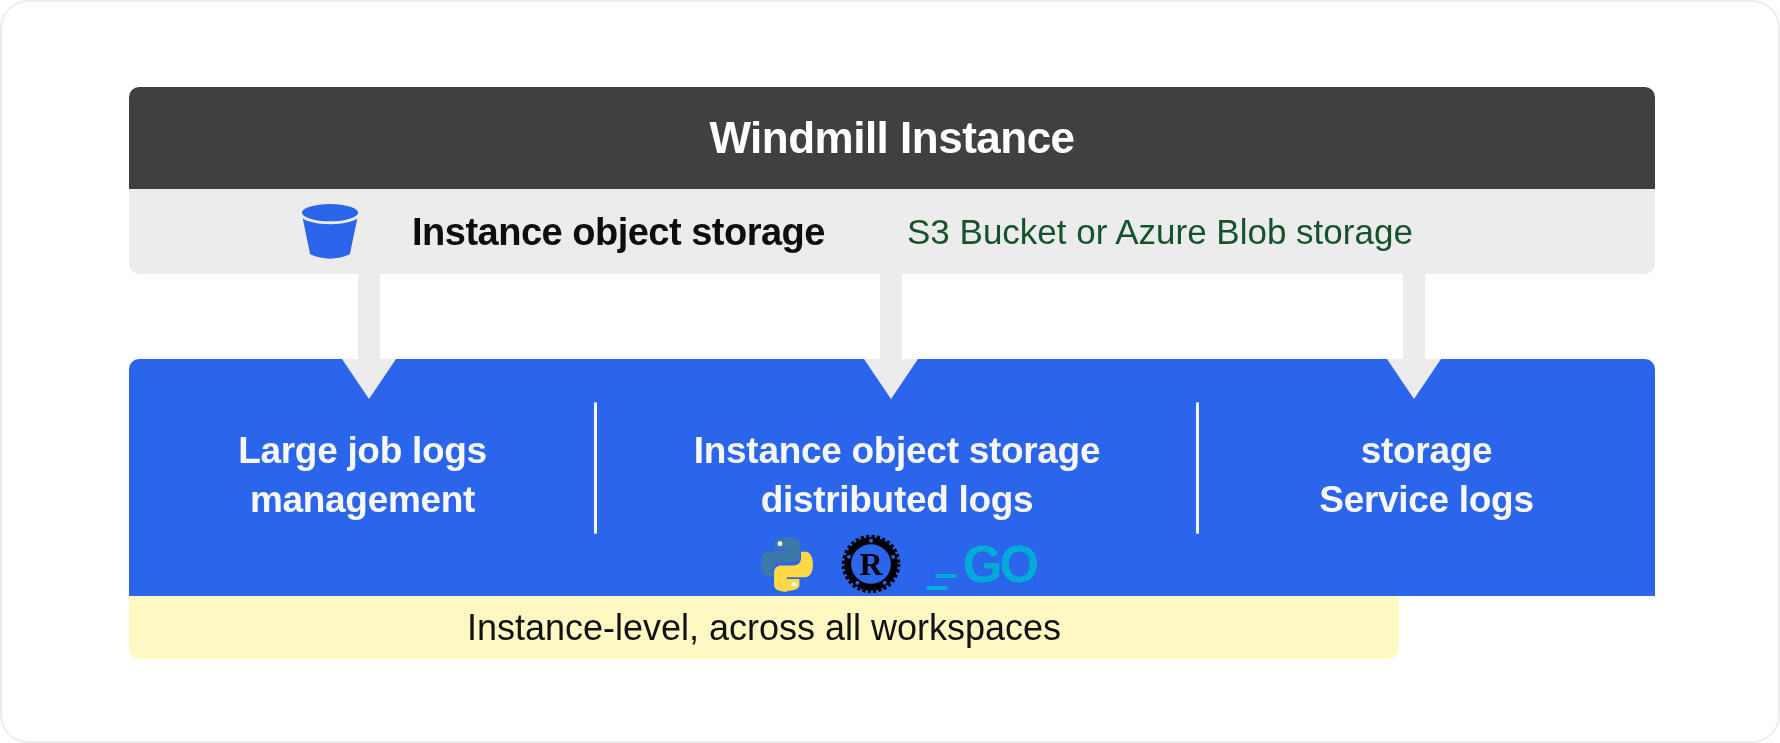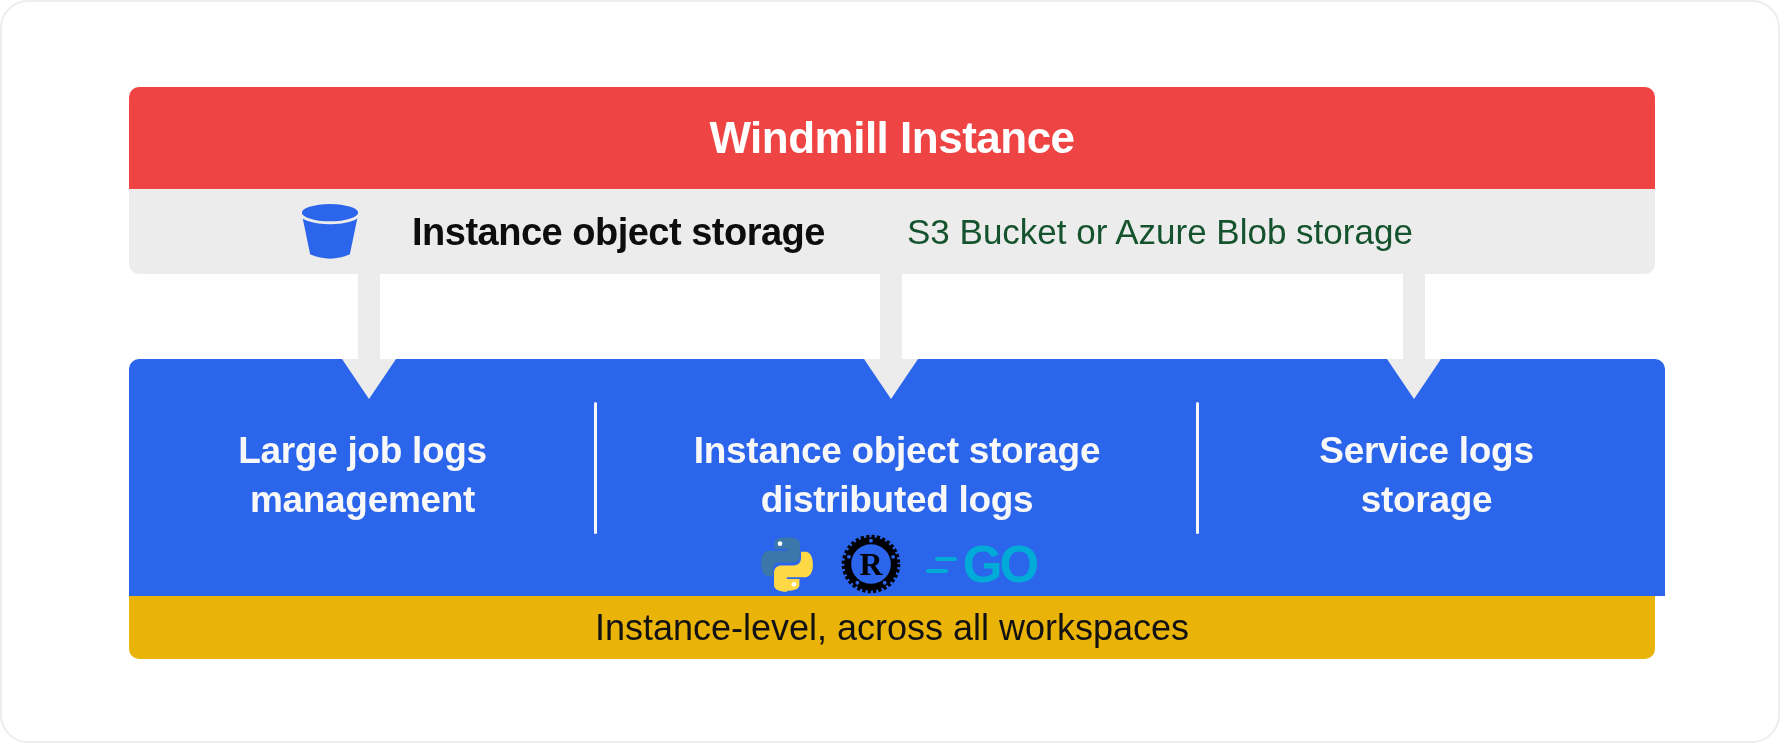--- a/index.html
+++ b/index.html
@@ -7,21 +7,21 @@
     width:1780px;height:743px;position:relative;overflow:hidden;
     font-family:"Liberation Sans","DejaVu Sans",sans-serif;
   }
   .frame{
     position:absolute;inset:0;background:#ffffff;
     border:2px solid #ededed;border-radius:28px;box-sizing:border-box;
   }
   
   .header{
     position:absolute;left:127px;top:85px;width:1526px;height:102px;
-    background:#ef4444;border-radius:10px 10px 0 0;
+    background:#404040;border-radius:10px 10px 0 0;
     display:flex;align-items:center;justify-content:center;
   }
   .header span{
     color:#ffffff;font-size:44px;font-weight:700;letter-spacing:-0.5px;
   }
   
   .storage-bar{
     position:absolute;left:127px;top:187px;width:1526px;height:85px;
     background:#edecec;border-radius:0 0 10px 10px;
   }
@@ -38,48 +38,48 @@
   .arrow{position:absolute;top:272px;width:54px;height:125px;z-index:3;}
   .arrow .stem{position:absolute;left:16px;top:0;width:22px;height:86px;background:#edecec;}
   .arrow .head{
     position:absolute;left:0;top:85px;width:54px;height:40px;background:#edecec;
     clip-path:polygon(0 0,100% 0,50% 100%);
   }
   .arrow-1{left:340px;} .arrow-2{left:862px;} .arrow-3{left:1385px;}
   
   .panel{
     position:absolute;left:127px;top:357px;width:1526px;height:237px;
-    background:#2b65ec;border-radius:10px 10px 0 0;z-index:1;padding-left:10px;
+    background:#2b65ec;border-radius:10px 10px 0 0;z-index:1;
   }
   .section{position:absolute;top:0;height:100%;box-sizing:border-box;padding-top:67px;text-align:center;}
   .sec-left{left:0;width:467px;}
   .sec-mid{left:467px;width:602px;}
   .sec-right{left:1069px;width:457px;}
   .sec-title{
     color:#f8f8f8;font-size:37px;font-weight:700;line-height:49px;letter-spacing:-0.3px;
   }
   .divider{
     position:absolute;top:43px;width:3px;height:132px;background:#f7f7f7;border-radius:2px;
   }
   .div-1{left:465px;} .div-2{left:1067px;}
   .lang-row{
     margin-top:8px;display:flex;align-items:center;justify-content:center;gap:24px;height:64px;
   }
-  .go-logo{display:flex;align-items:center;}
+  .go-logo{display:flex;align-items:flex-end;}
   .go-lines{display:flex;flex-direction:column;align-items:flex-end;gap:8px;margin-right:6px;margin-top:2px;}
   .go-lines i{display:block;height:4px;background:#00acd7;border-radius:2px;}
   .go-lines i:first-child{width:22px;}
   .go-lines i:last-child{width:22px;margin-right:9px;}
   .go-text{
     font-size:51px;font-weight:700;color:#00acd7;letter-spacing:-3px;line-height:1;
   }
   
   .footer{
-    position:absolute;left:127px;top:594px;width:1526px;height:63px;
-    background:#eab308;border-radius:0 0 10px 10px;
+    position:absolute;left:127px;top:594px;width:1270px;height:63px;
+    background:#fef9c3;border-radius:0 0 10px 10px;
     display:flex;align-items:center;justify-content:center;
   }
   .footer span{font-size:36px;font-weight:400;color:#121212;}
 </style>
 </head>
 <body>
 
 <div class="frame">
 
   <div class="header">
@@ -152,22 +152,22 @@
           <span class="go-text">GO</span>
         </span>
 
       </div>
     </div>
 
     <div class="divider div-2"></div>
 
     <div class="section sec-right">
       <div class="sec-title">
+        <div>storage</div>
         <div>Service logs</div>
-        <div>storage</div>
       </div>
     </div>
 
   </div>
 
   <div class="footer">
     <span>Instance-level, across all workspaces</span>
   </div>
 
 </div>

